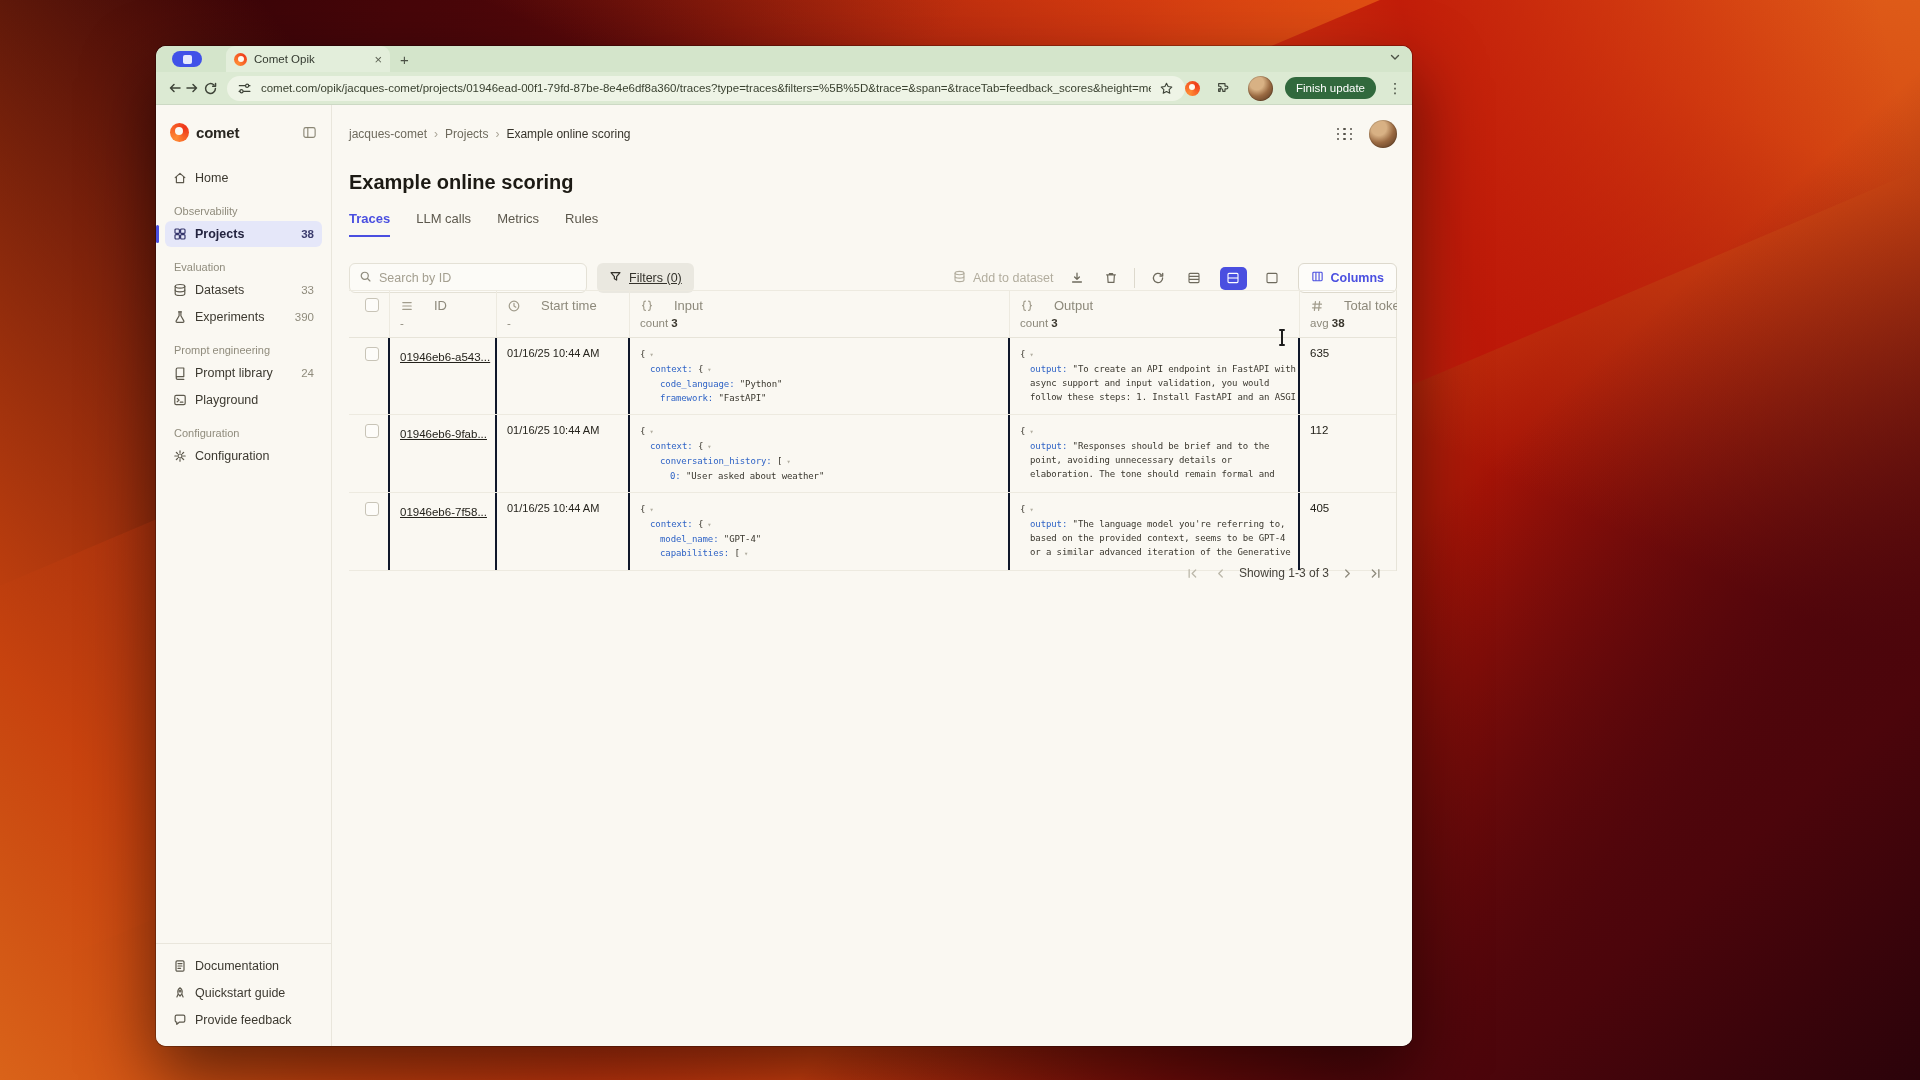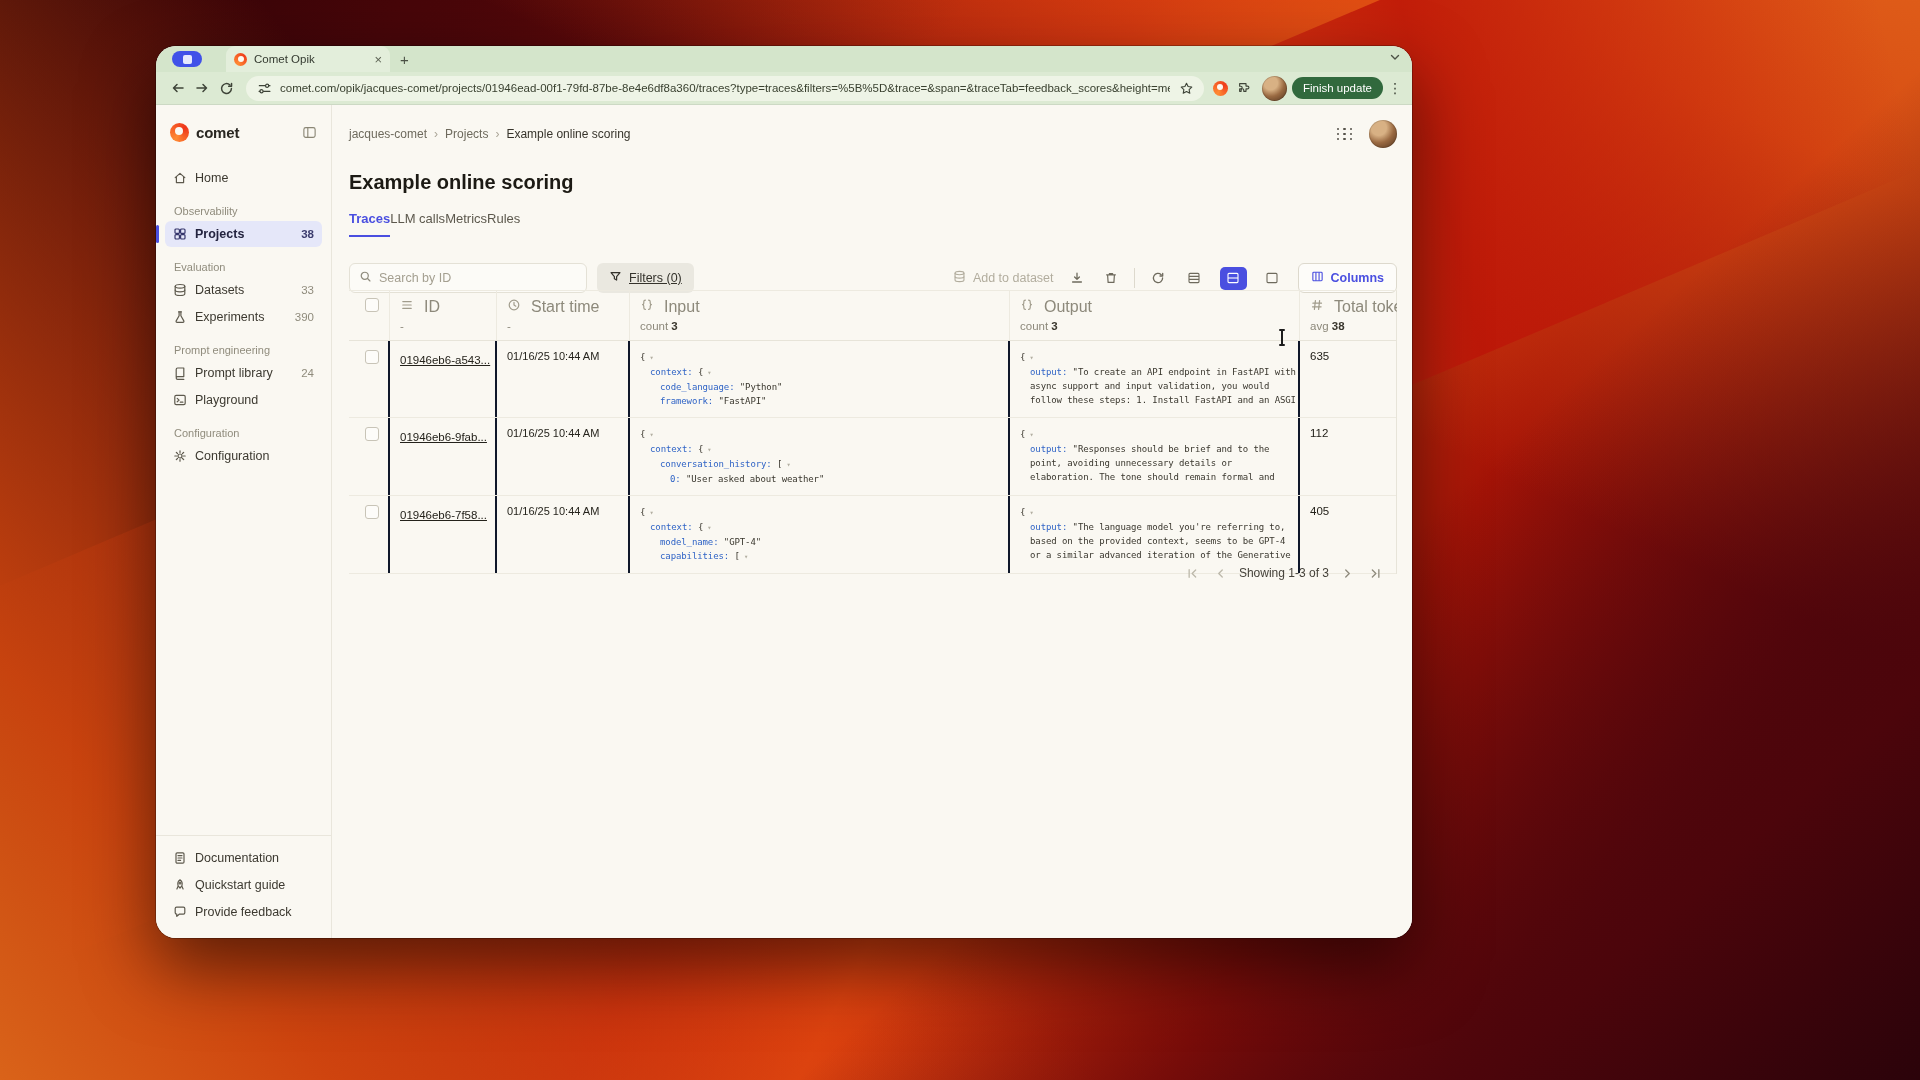--- a/index.html
+++ b/index.html
@@ -12,40 +12,40 @@
   .facet { position:absolute; pointer-events:none; }
   .facet-tr { inset:0; background:linear-gradient(205deg,#e8641a 0%,#e05214 10%,transparent 34%); opacity:.9; }
   .facet-tl { inset:0; background:linear-gradient(120deg,#2c0307 0%,#470609 16%,transparent 38%); }
   .facet-beam { left:-10%; top:18%; width:120%; height:34%;
       background:linear-gradient(100deg,transparent 6%,#d92b12 28%,#ff5a1e 48%,#bd1508 72%,transparent 92%);
       transform:rotate(-23deg); opacity:.85; }
   .facet-bl { inset:0; background:linear-gradient(52deg,#e86d1b 0%,#d4490f 12%,transparent 40%); opacity:.9; }
   .facet-br { inset:0; background:linear-gradient(318deg,#2b030a 0%,#4c050b 14%,transparent 36%); }
 
   
-  .window { position:absolute; left:156px; top:46px; width:1256px; height:892px; border-radius:20px;
+  .window { position:absolute; left:156px; top:46px; width:1256px; height:1000px; border-radius:10px;
       overflow:hidden; box-shadow:0 30px 70px rgba(0,0,0,.55), 0 0 0 1px rgba(0,0,0,.25); background:#faf8f2; }
 
   
   .tabstrip { position:absolute; left:0; top:0; right:0; height:26px; background:#d4e5cb; display:flex; align-items:center; }
   .group-pill { margin-left:16px; width:30px; height:16px; border-radius:8px; background:#4051e8; display:flex; align-items:center; justify-content:center; }
   .group-pill i { width:9px; height:9px; border-radius:2px; background:#eef1ff; opacity:.95; display:block; }
   .btab { margin-left:24px; width:164px; height:26px; background:#e3eedb; border-radius:9px 9px 0 0; display:flex; align-items:center; padding:0 8px; gap:7px; }
   .btab-title { font-size:11.5px; color:#343a30; flex:1; white-space:nowrap; overflow:hidden; }
   .btab-close { font-size:13px; color:#5c6253; line-height:1; }
   .newtab { margin-left:10px; font-size:15px; color:#4b5145; }
   .tabstrip-right { margin-left:auto; margin-right:10px; color:#4b5145; }
 
   
   .navbar { position:absolute; left:0; top:26px; right:0; height:33px; background:#dcead3; display:flex; align-items:center; padding:0 10px; border-bottom:1px solid rgba(0,0,0,.07); }
   .nav-ic { width:24px; height:24px; display:flex; align-items:center; justify-content:center; color:#3d четыре; }
   .nav-ic, .nav-ic svg { color:#3e4438; }
   .omnibox { margin-left:8px; height:25px; width:958px; background:#eef4e6; border-radius:13px; display:flex; align-items:center; padding:0 10px; gap:8px; }
   .omni-url { flex:1; font-size:11.5px; color:#39402f; white-space:nowrap; overflow:hidden; }
-  .nav-right { margin-left:auto; display:flex; align-items:center; gap:5px; }
+  .nav-right { margin-left:auto; display:flex; align-items:center; gap:12px; }
   .mini-logo { width:15px; height:15px; border-radius:50%; background:conic-gradient(from 210deg,#ff8a33,#ef3c1b 55%,#ff8a33); position:relative; }
   .mini-logo::after { content:""; position:absolute; left:4px; top:3px; width:6px; height:6px; border-radius:50%; background:#fdf8f0; }
   .avatar-sm { width:25px; height:25px; border-radius:50%; background:radial-gradient(circle at 35% 28%,#d8b184 0 28%,#9a6a42 55%,#55361f 95%); box-shadow:inset 0 0 0 1px rgba(0,0,0,.15); }
   .update-btn { height:22px; padding:0 11px; border-radius:12px; background:#31693d; color:#fff; font-size:11.5px; display:flex; align-items:center; white-space:nowrap; }
   .kebab { color:#3e4438; font-size:14px; letter-spacing:0; }
 
   
   .app { position:absolute; left:0; top:59px; right:0; bottom:0; background:#faf8f2; display:flex; }
 
   
@@ -71,21 +71,21 @@
   .main { flex:1; position:relative; overflow:hidden; }
   .crumb-row { position:absolute; top:15px; left:17px; right:15px; height:28px; display:flex; align-items:center; }
   .breadcrumb { display:flex; align-items:center; gap:7px; font-size:12px; color:#6e6a5d; }
   .breadcrumb .sep { color:#aaa597; }
   .breadcrumb .last { color:#37342b; }
   .top-right { margin-left:auto; display:flex; align-items:center; gap:16px; }
   .apps-grid { display:grid; grid-template-columns:repeat(3,4px); grid-gap:2.5px; }
   .apps-grid i { width:2.5px; height:2.5px; border-radius:50%; background:#55524a; display:block; margin:auto; }
   .avatar-md { width:28px; height:28px; border-radius:50%; background:radial-gradient(circle at 35% 28%,#d8b184 0 28%,#9a6a42 55%,#55361f 95%); box-shadow:inset 0 0 0 1px rgba(0,0,0,.12); }
   .page-title { position:absolute; top:66px; left:17px; font-size:20px; font-weight:700; color:#1c1a14; }
-  .page-tabs { position:absolute; top:106px; left:17px; display:flex; }
+  .page-tabs { position:absolute; top:106px; left:17px; display:flex; gap:26px; }
   .ptab { font-size:13px; color:#5c584d; padding-bottom:9px; border-bottom:2px solid transparent; }
   .ptab.active { color:#4a4fe0; font-weight:600; border-bottom-color:#4a4fe0; }
 
   
   .toolbar { position:absolute; top:142px; left:17px; right:15px; height:30px; display:flex; align-items:center;margin-top:16px; }
   .search-box { width:238px; height:30px; border:1px solid #e4e1d6; border-radius:6px; background:#fcfbf7; display:flex; align-items:center; gap:7px; padding:0 9px; color:#8e8a7c; }
   .search-box input { border:none; outline:none; background:transparent; font-size:12.5px; color:#45423a; width:100%; font-family:inherit; }
   .search-box input::placeholder { color:#a49f90; }
   .filters-btn { margin-left:10px; height:30px; padding:0 12px; background:#eae8e0; border-radius:6px; display:flex; align-items:center; gap:7px; font-size:12.5px; color:#34322b;text-decoration:underline; }
   .toolbar-right { margin-left:auto; display:flex; align-items:center; gap:12px; }
@@ -95,21 +95,21 @@
   .density { width:27px; height:23px; border-radius:5px; display:flex; align-items:center; justify-content:center; color:#6e6a5d; }
   .density.active { background:#4a4fe0; color:#fff; }
   .columns-btn { height:30px; border:1px solid #ddd9cd; background:#fdfcf9; border-radius:6px; color:#4a4fe0; font-size:12.5px; font-weight:600; display:flex; align-items:center; gap:7px; padding:0 12px; }
 
   
   .table { position:absolute; top:185px; left:17px; width:1048px; border-top:1px solid #edeae0; border-right:1px solid #e7e4d9; background:transparent; }
   .thead, .trow { display:grid; grid-template-columns:41px 107px 133px 380px 290px 97px; }
   .thead { border-bottom:1px solid #e7e4d9; }
   .th { padding:7px 10px 8px; border-right:1px solid #edeae0; }
   .th:last-child { border-right:none; overflow:hidden; }
-  .th-label { display:flex; align-items:flex-start; gap:10px; font-size:16px; color:#8d897b; white-space:nowrap; }
+  .th-label { display:flex; align-items:center; gap:20px; font-size:13px; color:#8d897b; white-space:nowrap; }
   .th-label .ic { color:#a19c8c; }
   .th-sub { margin-top:4px; font-size:11.5px; color:#8d897b; white-space:nowrap; }
   .th-sub b { color:#3a372e; font-weight:700; }
   .trow { border-bottom:1px solid #edeae0; }
   .td { padding:9px 10px; border-right:2px solid #0f172a; overflow:hidden; }
   .td:last-child { border-right:none; }
   .cb { width:14px; height:14px; border:1.5px solid #c8c4b7; border-radius:3px; background:#fdfcf9; margin-left:6px; }
   .td-id a, .id-link { font-size:11.5px; color:#24221b; text-decoration:underline; white-space:nowrap; }
   .td-time { font-size:11px; color:#26241d; white-space:nowrap; }
   .json { font-family:"DejaVu Sans Mono",monospace; font-size:9px; letter-spacing:-.1px; line-height:14px; color:#3a372e; }

